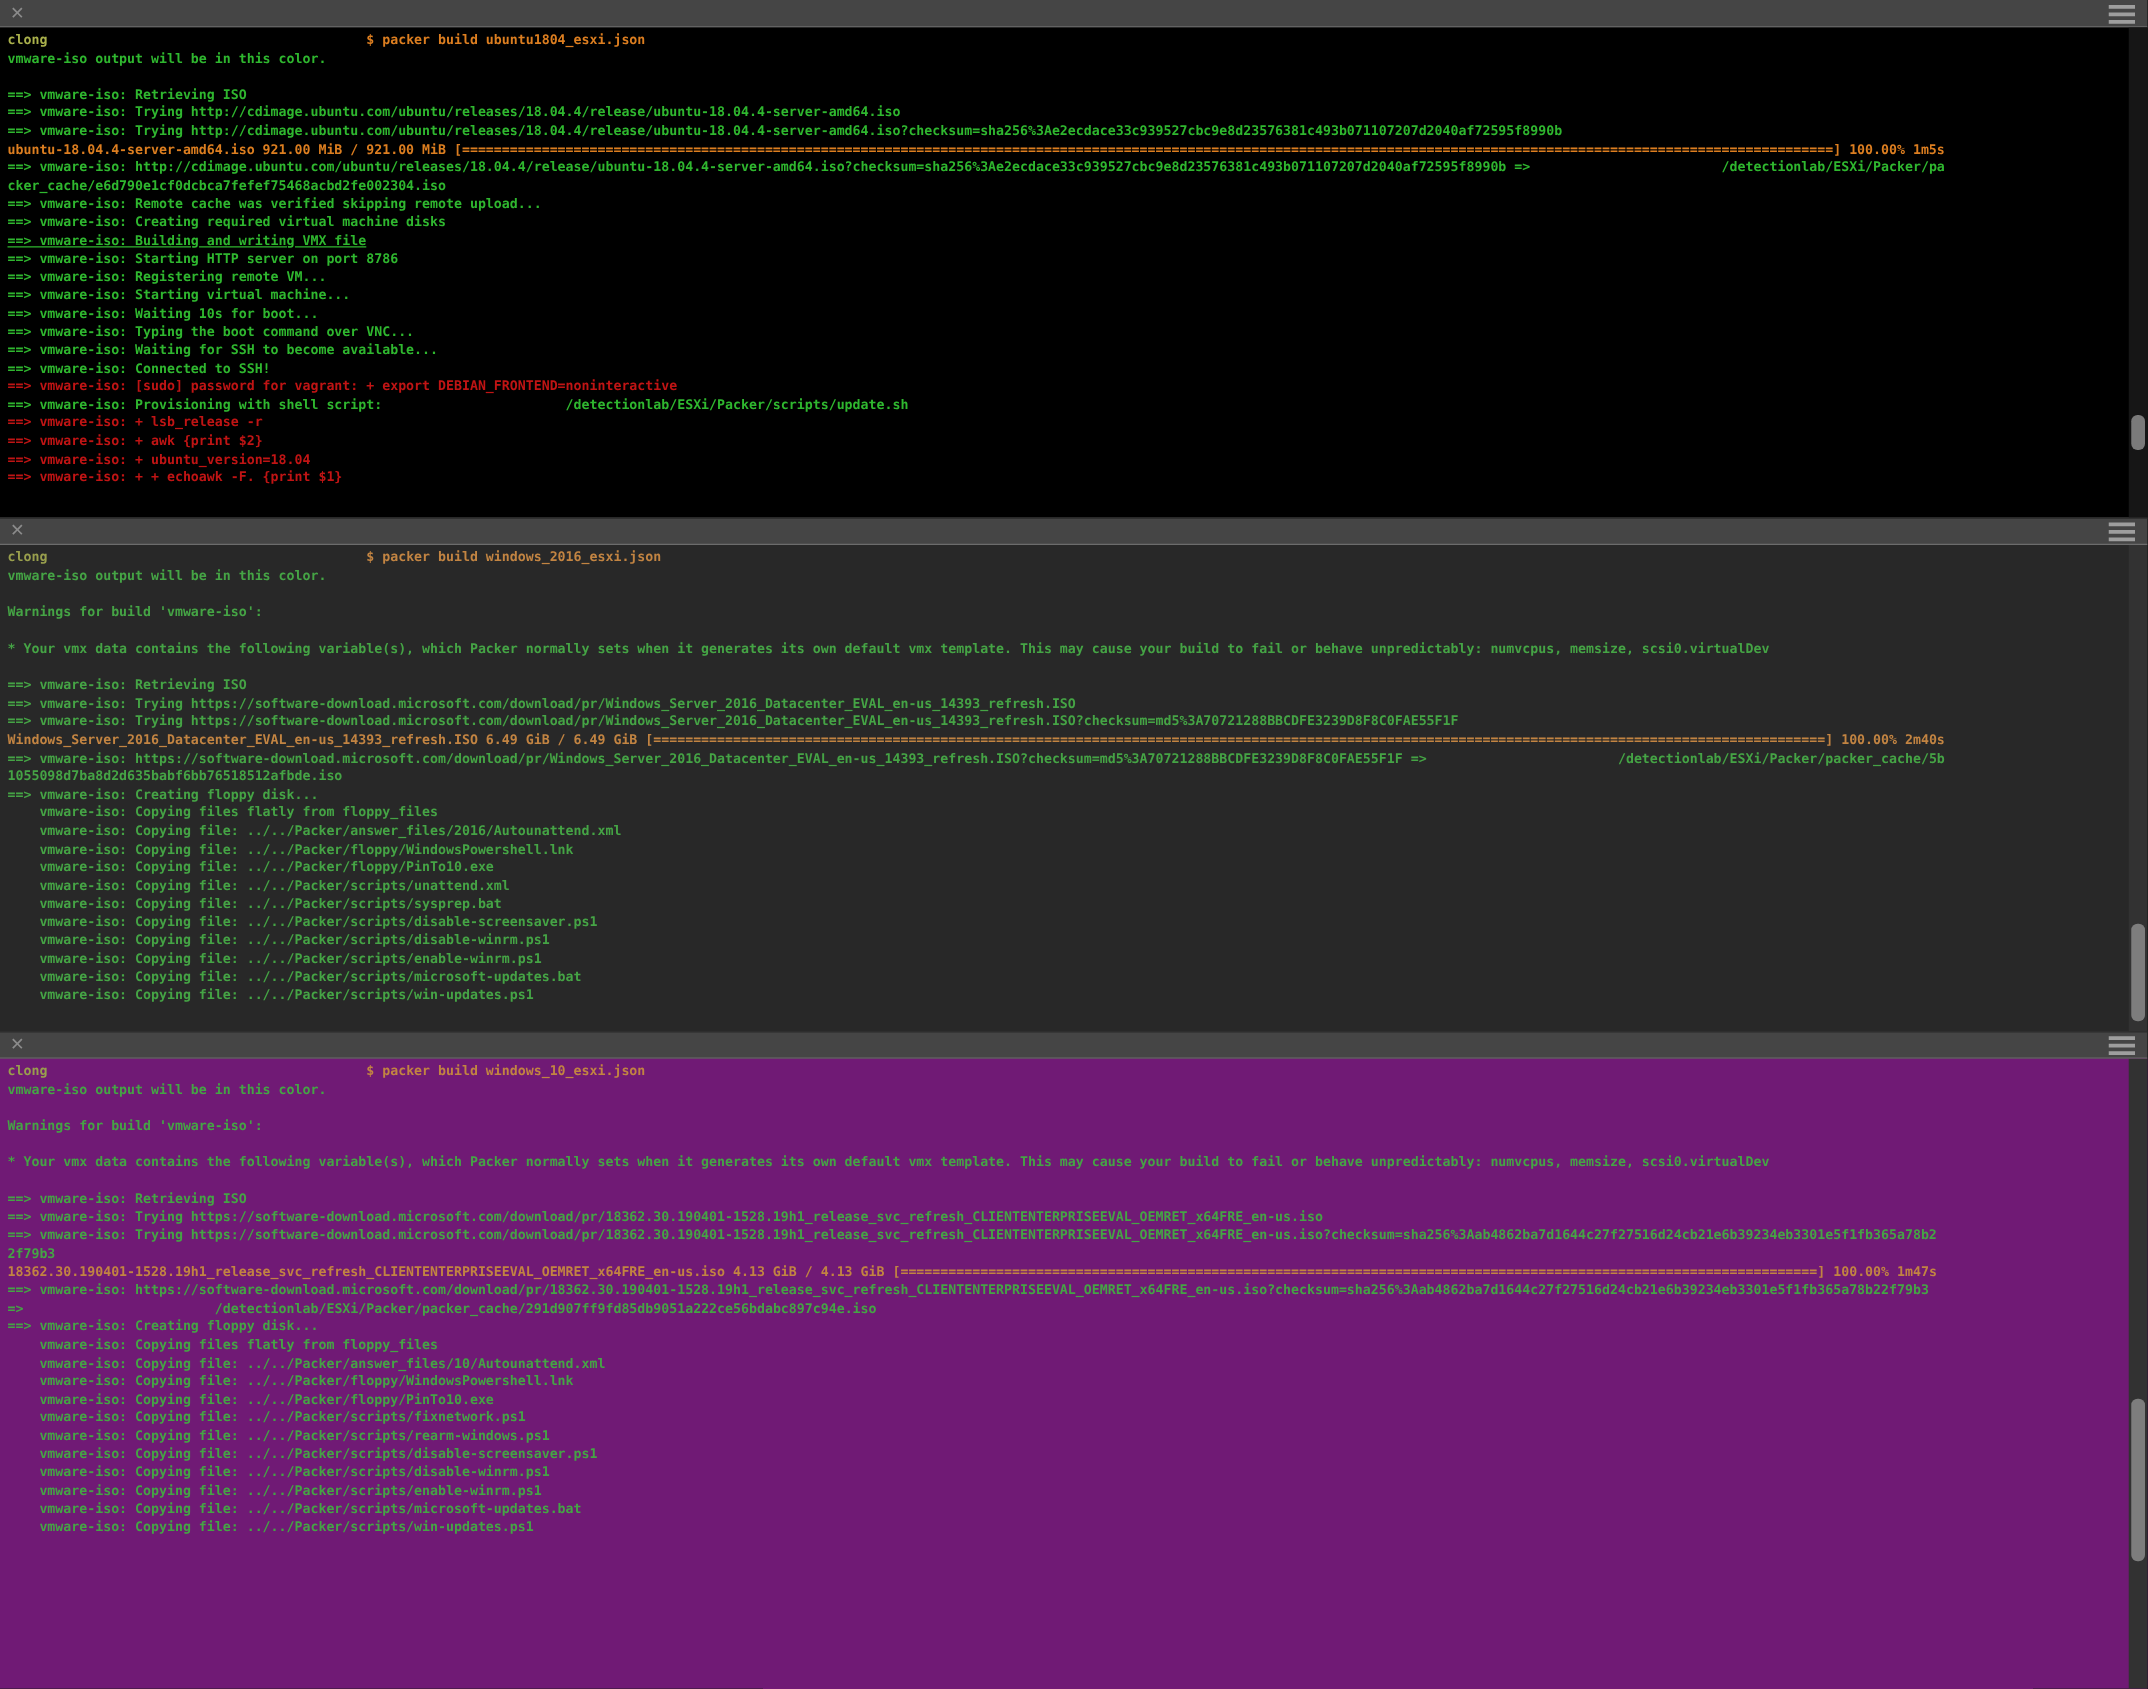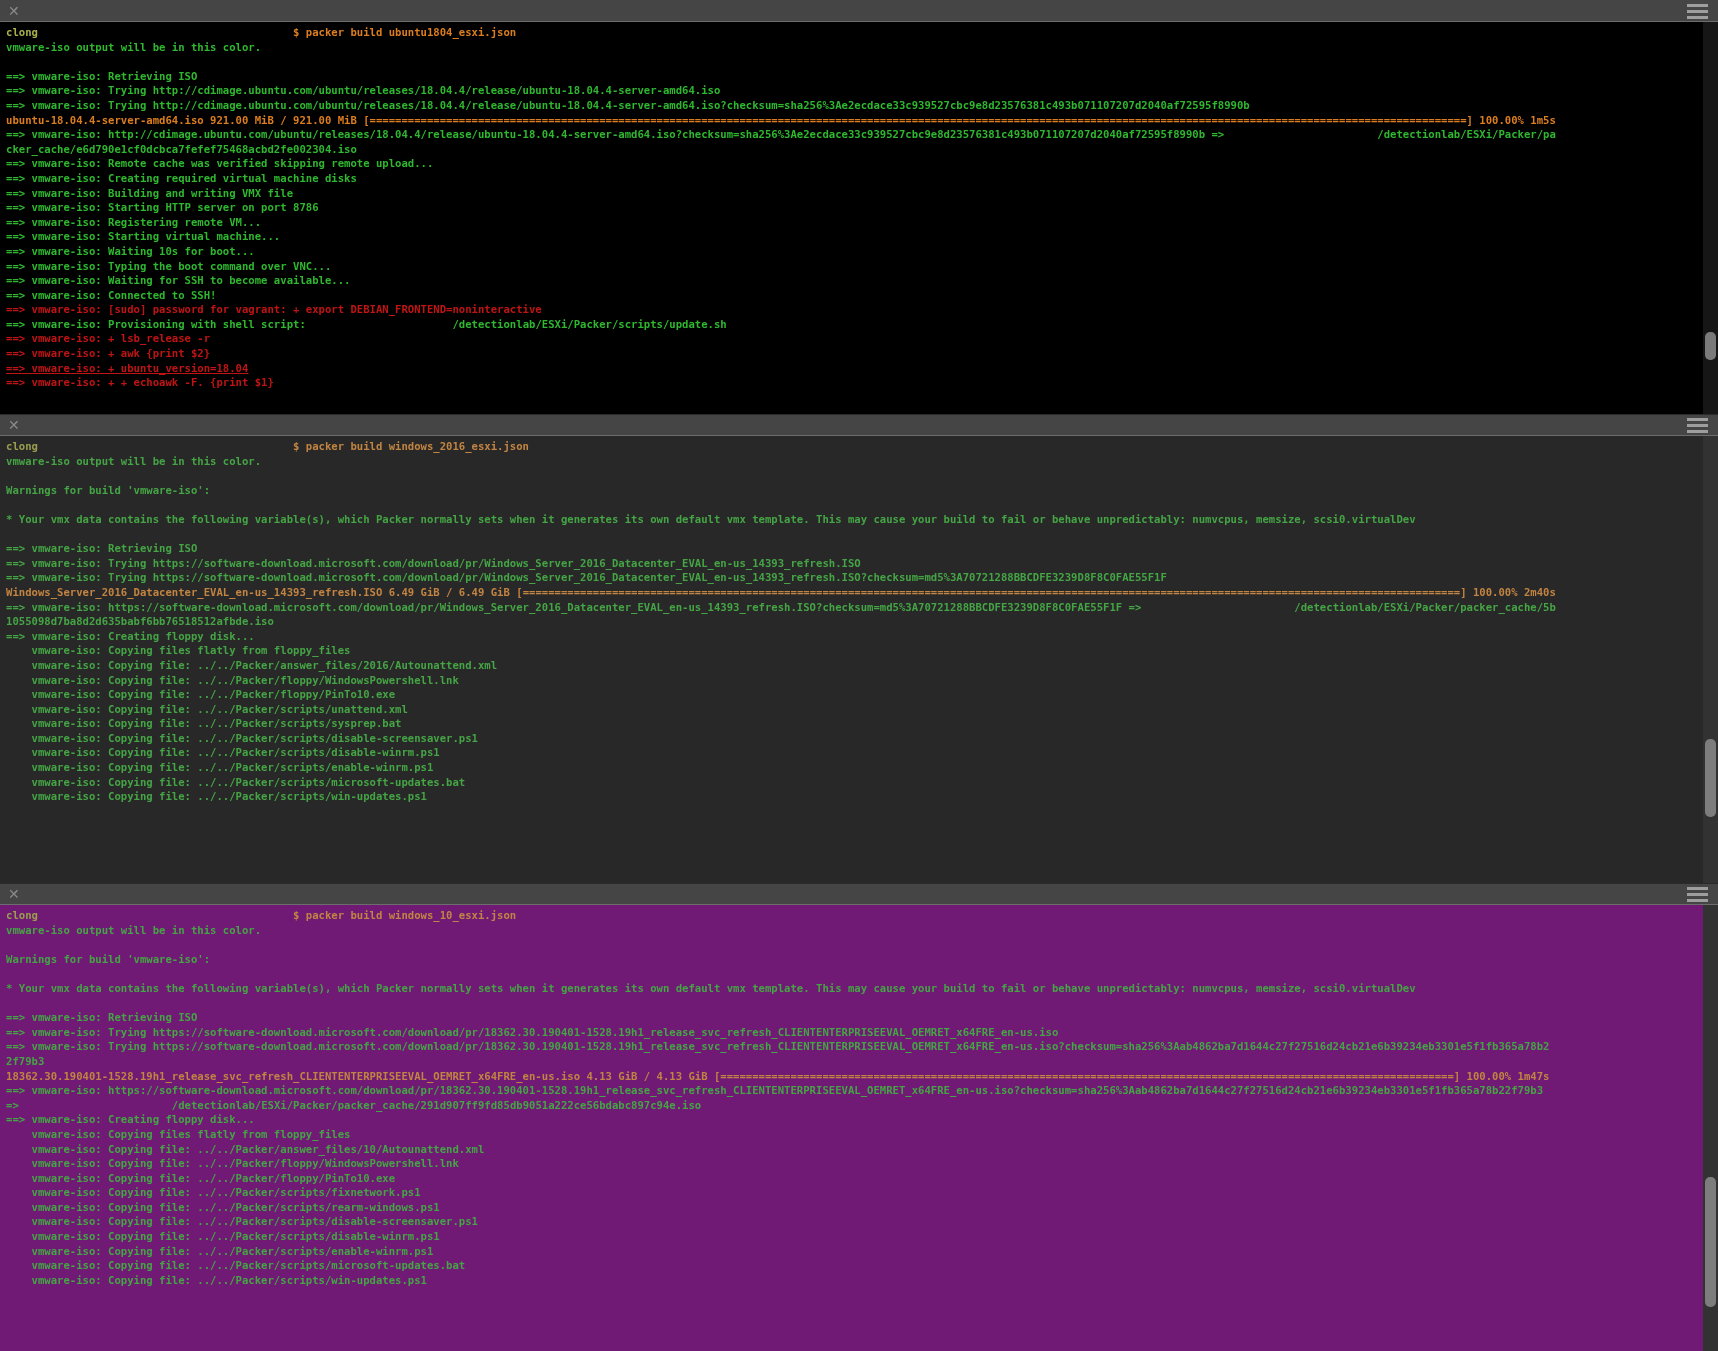--- a/index.html
+++ b/index.html
@@ -20,21 +20,21 @@
     font-family:"DejaVu Sans","Liberation Sans",sans-serif;font-weight:bold;
     cursor:default;
   }
   .burger{
     position:absolute;right:10px;top:50%;margin-top:-1px;
     width:21px;height:3px;background:#9e9e9e;
     box-shadow:0 -6px 0 #9e9e9e,0 6px 0 #9e9e9e;
   }
   .content{position:relative;overflow:hidden;flex:0 0 auto;box-sizing:border-box;padding:3px 0 0 6px;}
   #terminal .pane:nth-child(1) .content{height:392px;}
-  #terminal .pane:nth-child(2) .content{height:447px;}
+  #terminal .pane:nth-child(2) .content{height:389px;}
   #terminal .pane:nth-child(3) .content{height:504px;}
   .lines{position:relative;z-index:1;}
   .line{
     white-space:pre;font-size:10.6px;line-height:14.6px;height:14.6px;
     font-weight:700;letter-spacing:0;
   }
   .gutter{position:absolute;top:0;right:0;width:15px;height:100%;z-index:2;}
   .thumb{position:absolute;left:2px;width:11px;border-radius:5px;}
 </style>
 </head>
@@ -52,33 +52,33 @@
           <div class="line"><span style="color: rgb(47, 183, 47);">vmware-iso output will be in this color.</span></div>
           <div class="line"></div>
           <div class="line"><span style="color: rgb(47, 183, 47);">==&gt; vmware-iso: Retrieving ISO</span></div>
           <div class="line"><span style="color: rgb(47, 183, 47);">==&gt; vmware-iso: Trying http://cdimage.ubuntu.com/ubuntu/releases/18.04.4/release/ubuntu-18.04.4-server-amd64.iso</span></div>
           <div class="line"><span style="color: rgb(47, 183, 47);">==&gt; vmware-iso: Trying http://cdimage.ubuntu.com/ubuntu/releases/18.04.4/release/ubuntu-18.04.4-server-amd64.iso?checksum=sha256%3Ae2ecdace33c939527cbc9e8d23576381c493b071107207d2040af72595f8990b</span></div>
           <div class="line"><span style="color: rgb(220, 126, 32);">ubuntu-18.04.4-server-amd64.iso 921.00 MiB / 921.00 MiB [</span><span style="color: rgb(220, 126, 32);">============================================================================================================================================================================</span><span style="color: rgb(220, 126, 32);">] 100.00% 1m5s</span></div>
           <div class="line"><span style="color: rgb(47, 183, 47);">==&gt; vmware-iso: http://cdimage.ubuntu.com/ubuntu/releases/18.04.4/release/ubuntu-18.04.4-server-amd64.iso?checksum=sha256%3Ae2ecdace33c939527cbc9e8d23576381c493b071107207d2040af72595f8990b =&gt;</span><span style="color: rgb(47, 183, 47);">                        </span><span style="color: rgb(47, 183, 47);">/detectionlab/ESXi/Packer/pa</span></div>
           <div class="line"><span style="color: rgb(47, 183, 47);">cker_cache/e6d790e1cf0dcbca7fefef75468acbd2fe002304.iso</span></div>
           <div class="line"><span style="color: rgb(47, 183, 47);">==&gt; vmware-iso: Remote cache was verified skipping remote upload...</span></div>
           <div class="line"><span style="color: rgb(47, 183, 47);">==&gt; vmware-iso: Creating required virtual machine disks</span></div>
-          <div class="line"><span style="color: rgb(47, 183, 47);">==&gt; vmware-iso: Building and writing VMX file</span></div>
+          <div class="line"><span style="color: rgb(47, 183, 47); text-decoration: underline;">==&gt; vmware-iso: Building and writing VMX file</span></div>
           <div class="line"><span style="color: rgb(47, 183, 47);">==&gt; vmware-iso: Starting HTTP server on port 8786</span></div>
           <div class="line"><span style="color: rgb(47, 183, 47);">==&gt; vmware-iso: Registering remote VM...</span></div>
           <div class="line"><span style="color: rgb(47, 183, 47);">==&gt; vmware-iso: Starting virtual machine...</span></div>
           <div class="line"><span style="color: rgb(47, 183, 47);">==&gt; vmware-iso: Waiting 10s for boot...</span></div>
           <div class="line"><span style="color: rgb(47, 183, 47);">==&gt; vmware-iso: Typing the boot command over VNC...</span></div>
           <div class="line"><span style="color: rgb(47, 183, 47);">==&gt; vmware-iso: Waiting for SSH to become available...</span></div>
           <div class="line"><span style="color: rgb(47, 183, 47);">==&gt; vmware-iso: Connected to SSH!</span></div>
           <div class="line"><span style="color: rgb(192, 20, 20);">==&gt; vmware-iso: [sudo] password for vagrant: + export DEBIAN_FRONTEND=noninteractive</span></div>
           <div class="line"><span style="color: rgb(47, 183, 47);">==&gt; vmware-iso: Provisioning with shell script:</span><span style="color: rgb(47, 183, 47);">                       </span><span style="color: rgb(47, 183, 47);">/detectionlab/ESXi/Packer/scripts/update.sh</span></div>
           <div class="line"><span style="color: rgb(192, 20, 20);">==&gt; vmware-iso: + lsb_release -r</span></div>
           <div class="line"><span style="color: rgb(192, 20, 20);">==&gt; vmware-iso: + awk {print $2}</span></div>
-          <div class="line"><span style="color: rgb(192, 20, 20); text-decoration: underline;">==&gt; vmware-iso: + ubuntu_version=18.04</span></div>
+          <div class="line"><span style="color: rgb(192, 20, 20);">==&gt; vmware-iso: + ubuntu_version=18.04</span></div>
           <div class="line"><span style="color: rgb(192, 20, 20);">==&gt; vmware-iso: + + echoawk -F. {print $1}</span></div>
         </div>
       <div class="gutter" style="background: rgb(22, 22, 22);">
         <div class="thumb" style="background: rgb(122, 122, 122); top: 310px; height: 28px;"></div>
       </div>
     </div>
   </section>
 
   <section class="pane">
     <div class="titlebar">

